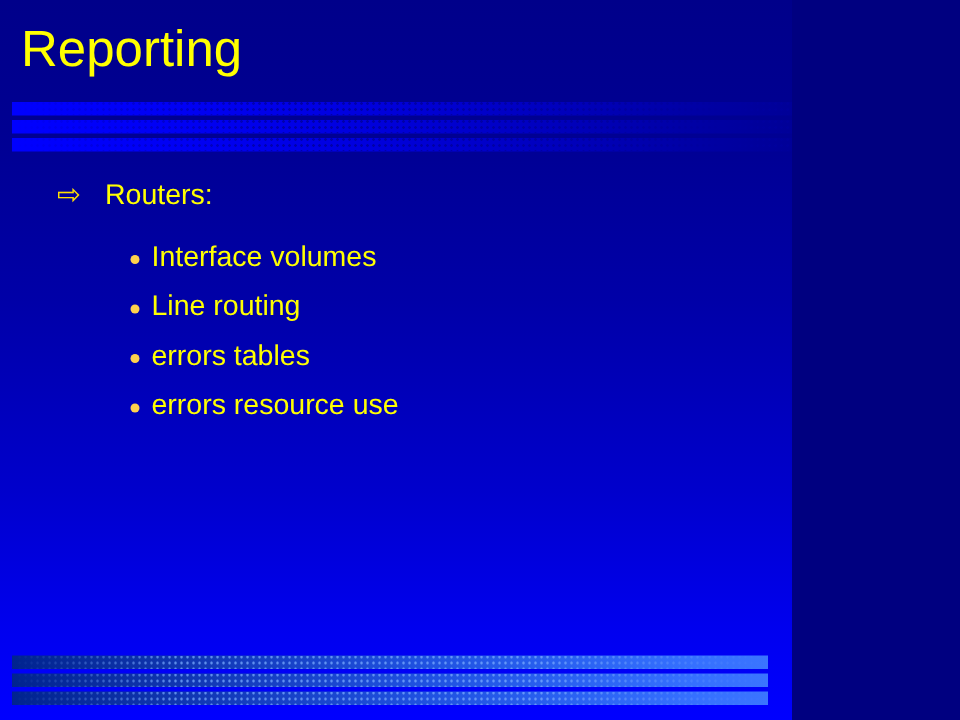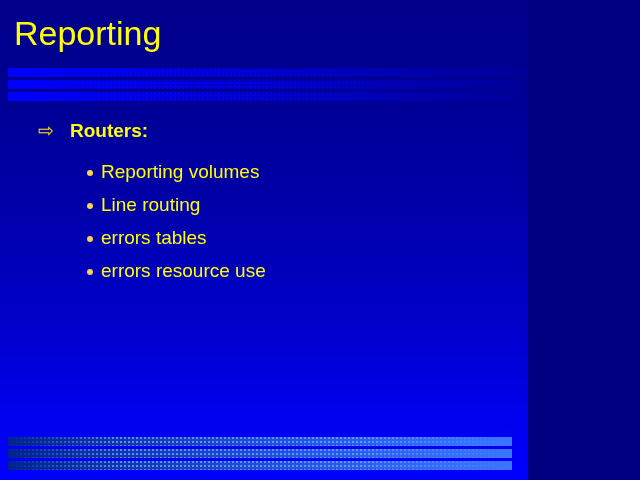--- a/index.html
+++ b/index.html
@@ -109,21 +109,20 @@
     line-height: 26px;
   }
   .level1 .l1-text {
     position: absolute;
     left: 70px;
     top: 0px;
     color: #ffff00;
     font-size: 19px;
     line-height: 26px;
     white-space: nowrap;
-    font-weight: bold;
   }
 
   .level2 {
     position: relative;
     height: 33px;
   }
   .level2 .dot-bullet {
     position: absolute;
     left: 87px;
     top: 8px;
@@ -202,21 +201,21 @@
 
     <div class="level1">
       <span class="arrow-bullet">⇨</span>
       <span class="l1-text">Routers:</span>
     </div>
 
     <div id="bullet-list">
 
       <div class="level2">
         <span class="dot-bullet"></span>
-        <span class="l2-text">Reporting volumes</span>
+        <span class="l2-text">Interface volumes</span>
       </div>
 
       <div class="level2">
         <span class="dot-bullet"></span>
         <span class="l2-text">Line routing</span>
       </div>
 
       <div class="level2">
         <span class="dot-bullet"></span>
         <span class="l2-text">errors tables</span>

